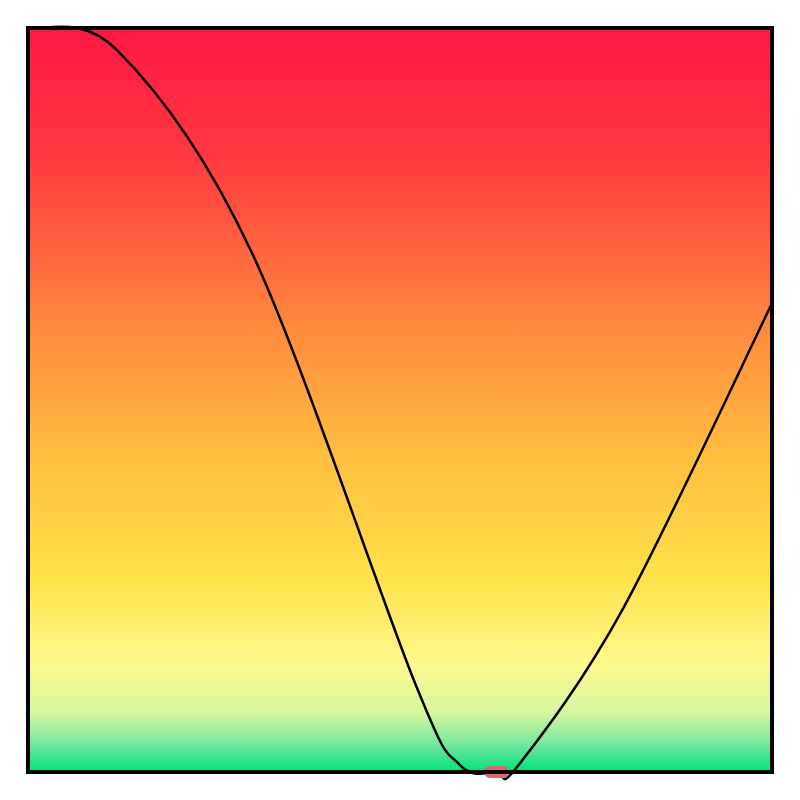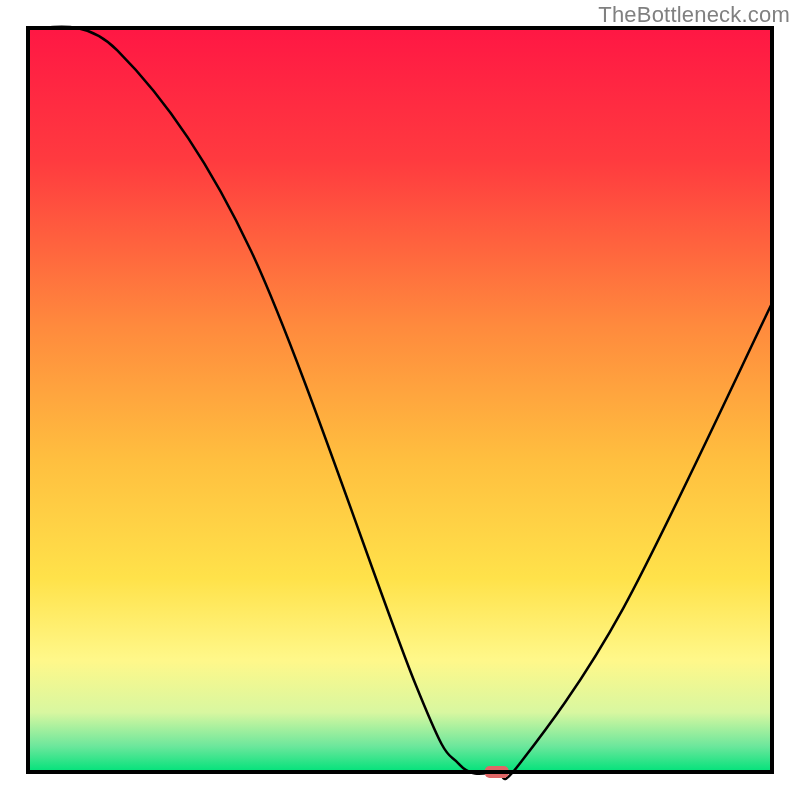--- a/index.html
+++ b/index.html
@@ -25,21 +25,20 @@
     letter-spacing: 0.2px;
   }
   svg {
     display: block;
   }
 </style>
 </head>
 <body>
 
 <div class="container">
-  <div class="attribution">TheBottleneck.com</div>
 
   <svg id="chart-svg" width="800" height="800">
     <defs>
       <linearGradient id="bg-grad" x1="0" y1="0" x2="0" y2="1">
           <stop offset="0%" stop-color="#ff1744"></stop>
           <stop offset="18%" stop-color="#ff3b3f"></stop>
           <stop offset="40%" stop-color="#ff8a3d"></stop>
           <stop offset="57.99999999999999%" stop-color="#ffbf3f"></stop>
           <stop offset="74%" stop-color="#ffe24a"></stop>
           <stop offset="85%" stop-color="#fff88a"></stop>

